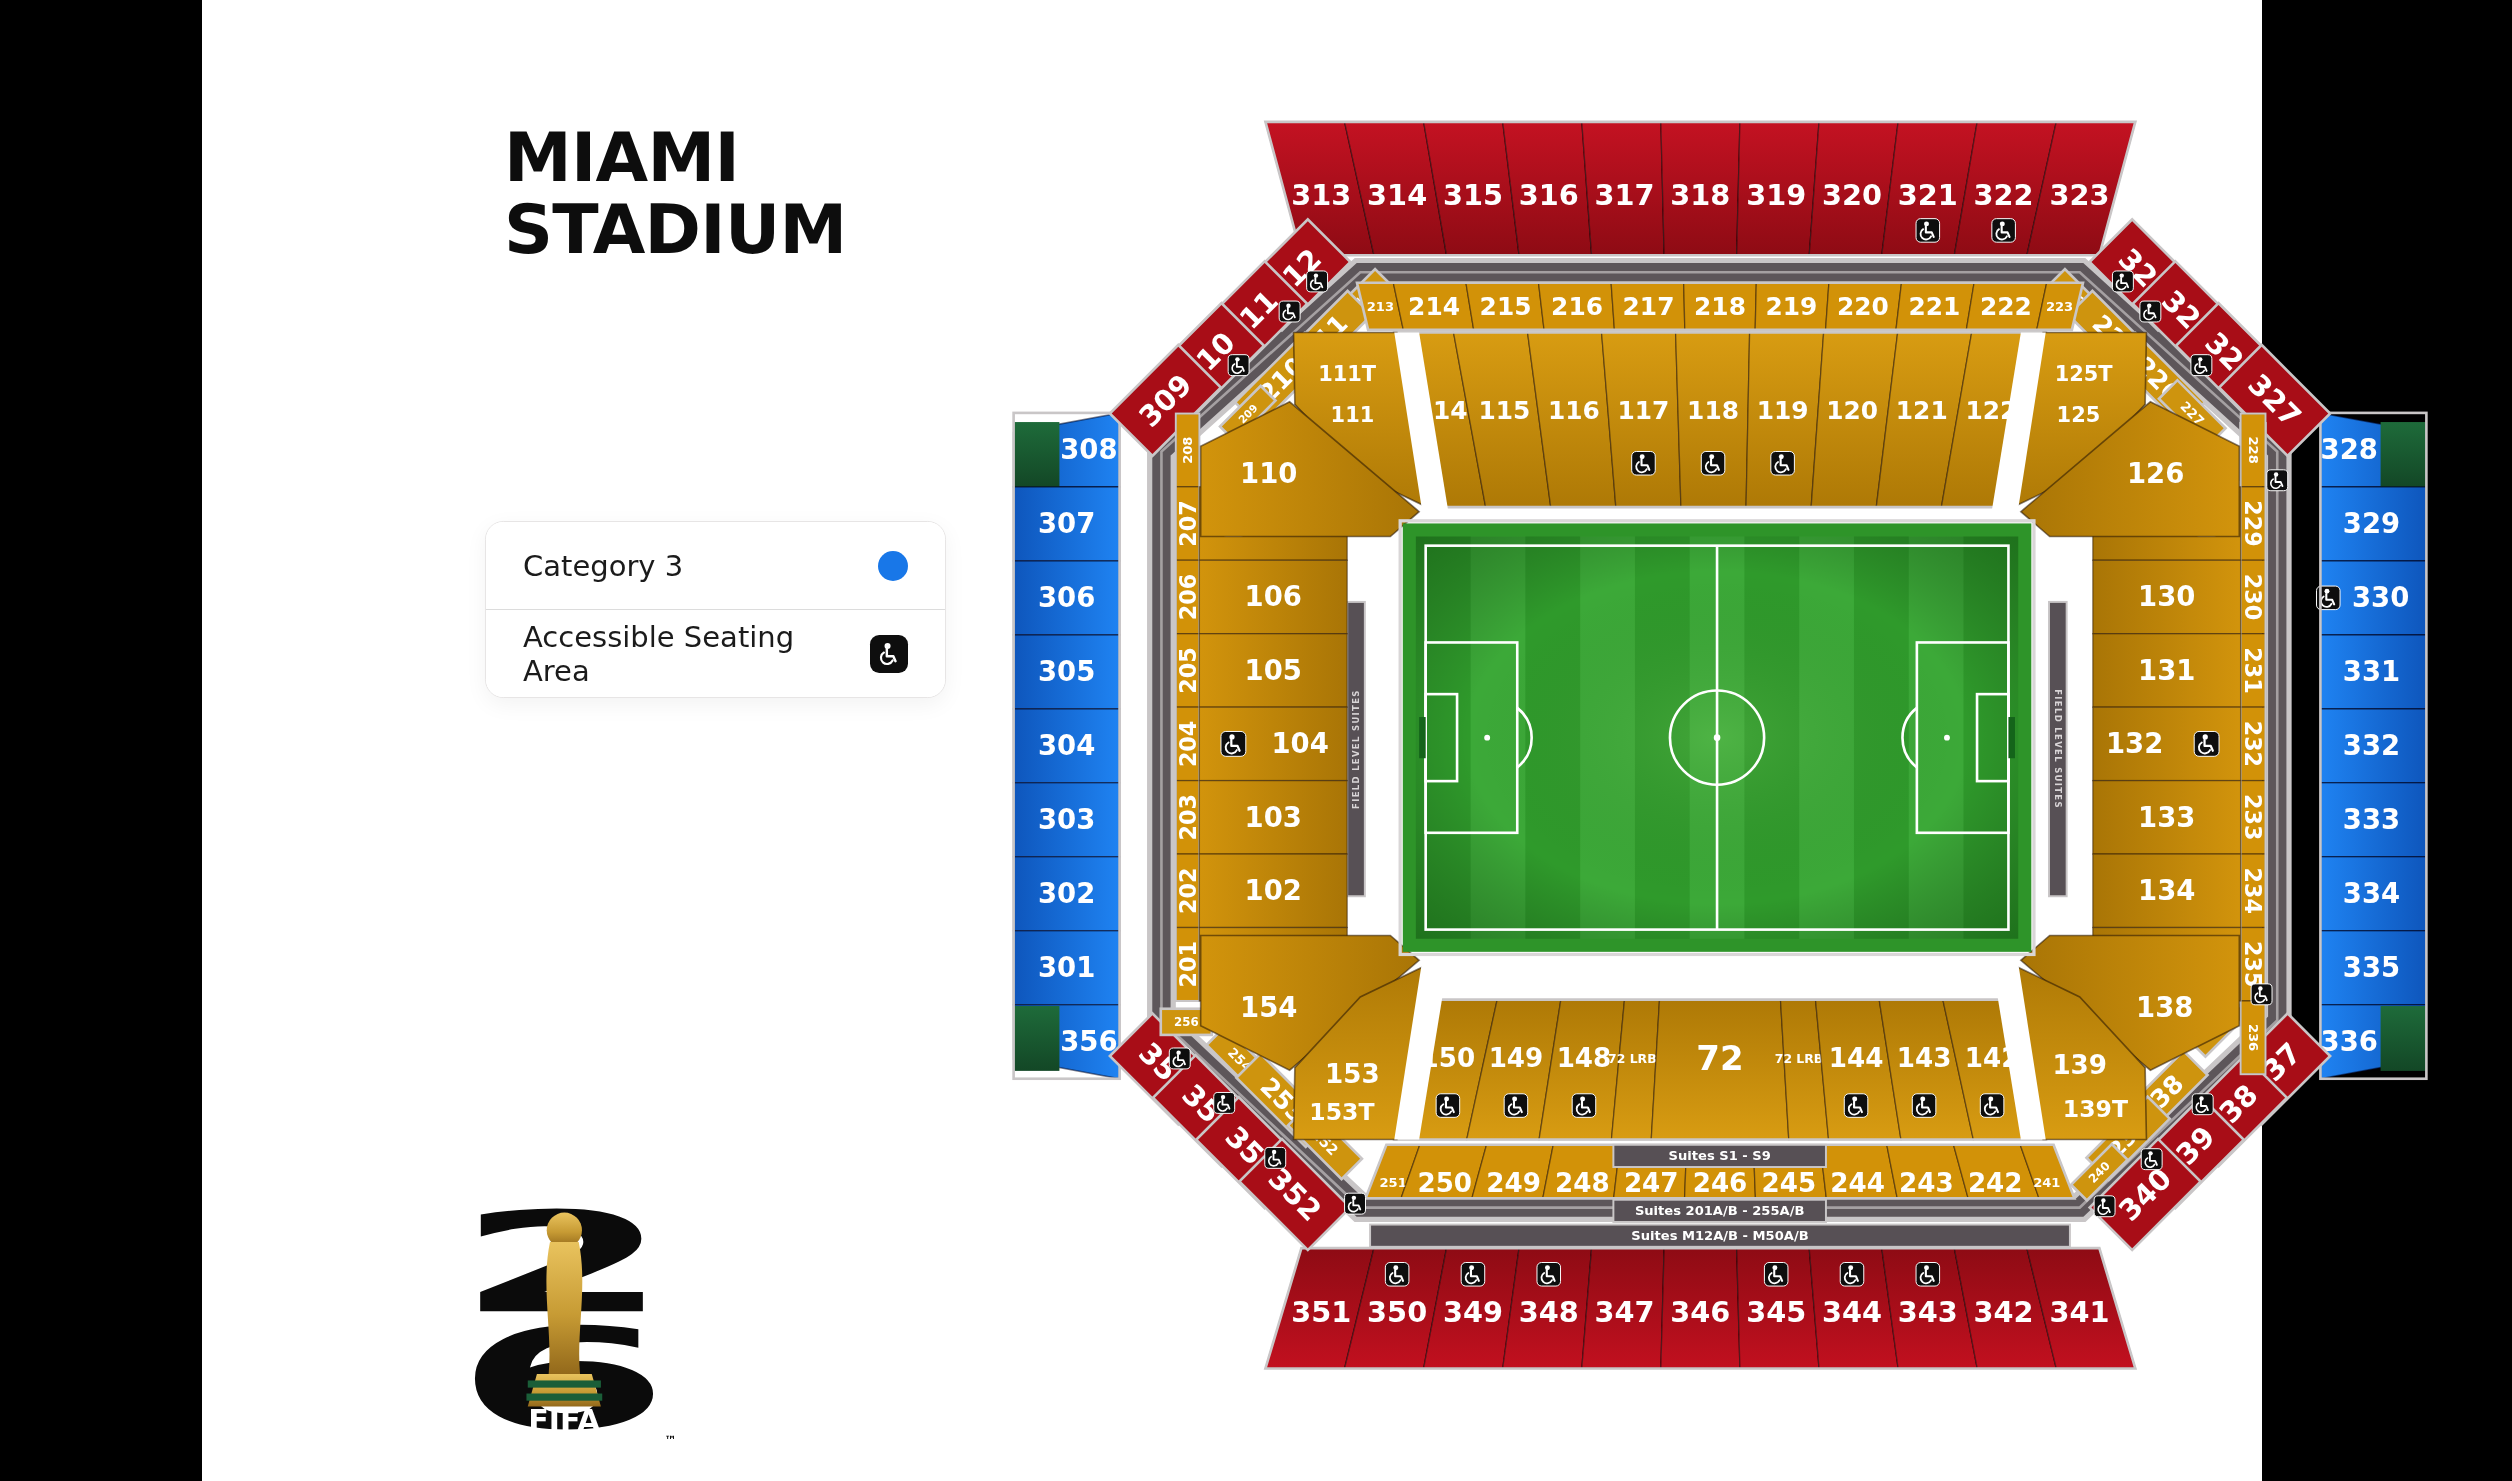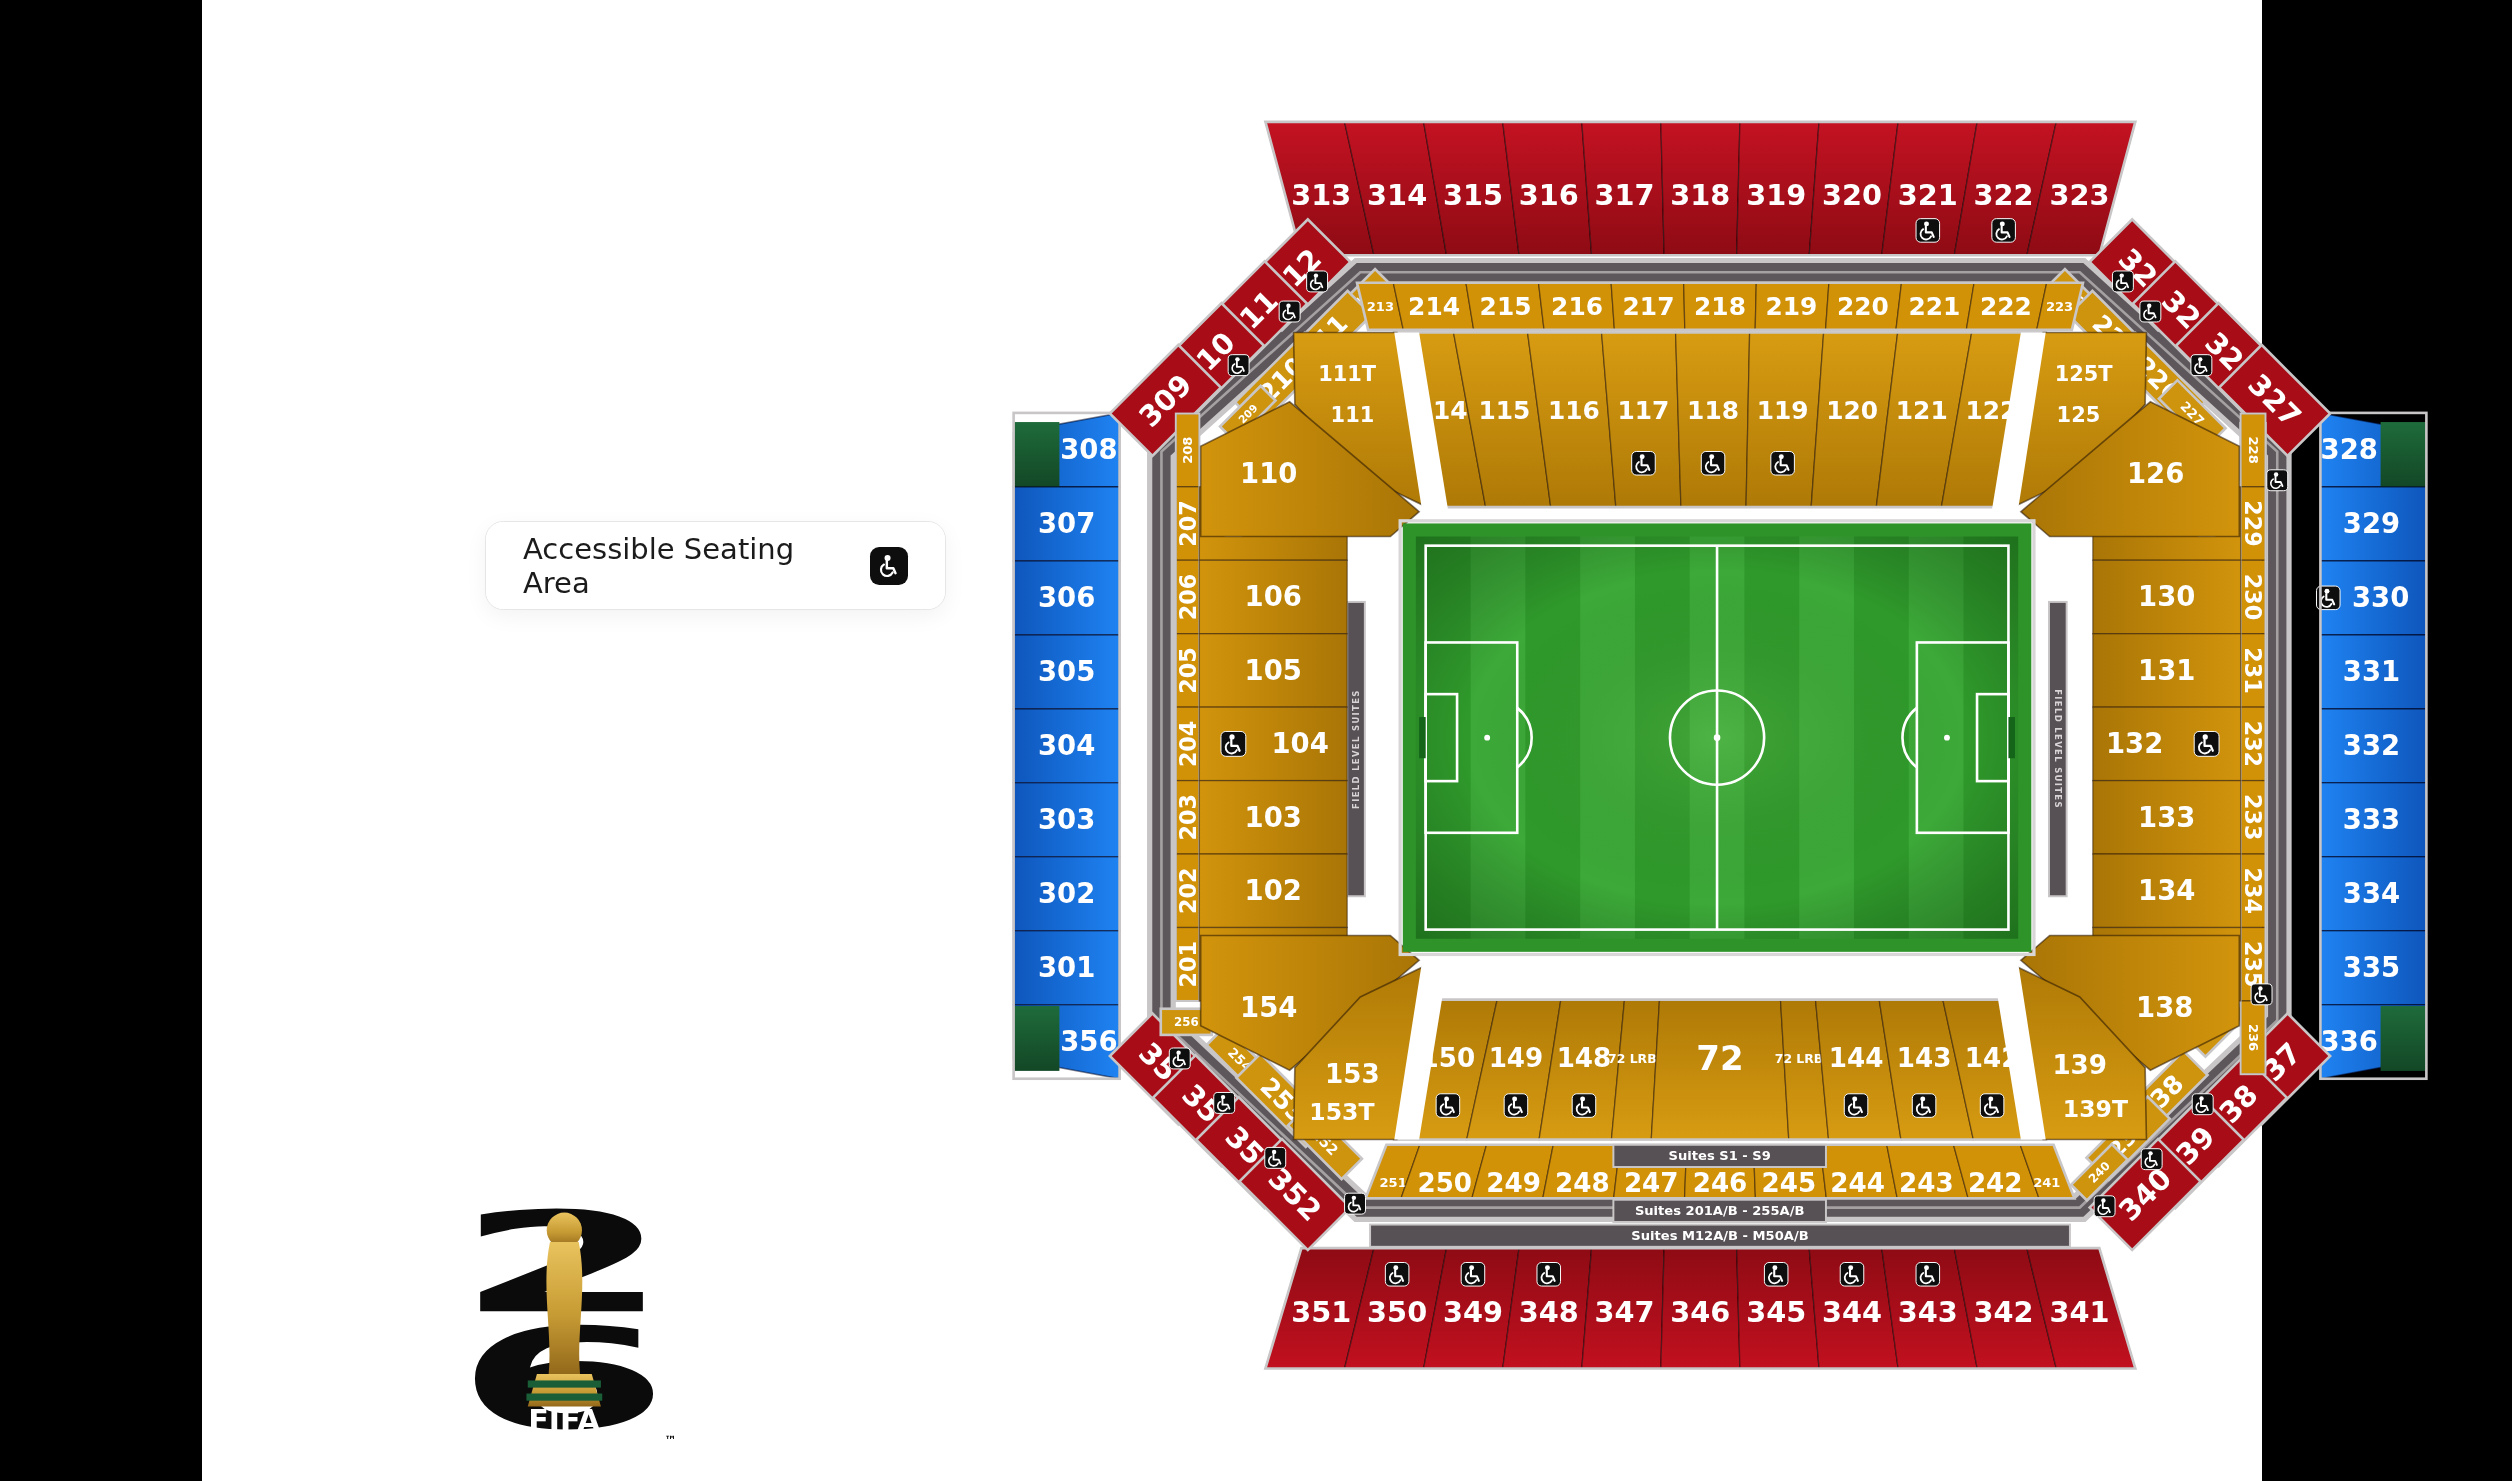--- a/index.html
+++ b/index.html
@@ -21,22 +21,30 @@
   #stadium-svg{position:absolute;left:792px;top:85px;}
   #logo-svg{position:absolute;left:250px;top:1208px;}
   svg text{font-family:"DejaVu Sans","Liberation Sans",sans-serif;}
 </style>
 </head>
 <body>
 
 <div class="canvas">
   <div class="content">
 
+    <div class="page-title">
+      <span>MIAMI</span>
+      <span>STADIUM</span>
+    </div>
 
     <div class="legend" id="legend">
+        <div class="legend-row">
+          <span class="legend-label">Category 3</span>
+          <span class="legend-dot" style="background: rgb(24, 119, 232);"></span>
+        </div>
         <div class="legend-row">
           <span class="legend-label">Accessible Seating Area</span>
           <span class="legend-acc">
             <svg width="26" height="26" viewBox="0 0 36 36">
               <circle cx="16" cy="7" r="4.2" fill="#fff"></circle>
               <path d="M15,11 L15,21 L24,21 L27,28" stroke="#fff" stroke-width="3.4" fill="none" stroke-linecap="round" stroke-linejoin="round"></path>
               <path d="M11,16 A8.5,8.5 0 1 0 23,27" stroke="#fff" stroke-width="3" fill="none" stroke-linecap="round"></path>
             </svg>
           </span>
         </div>

